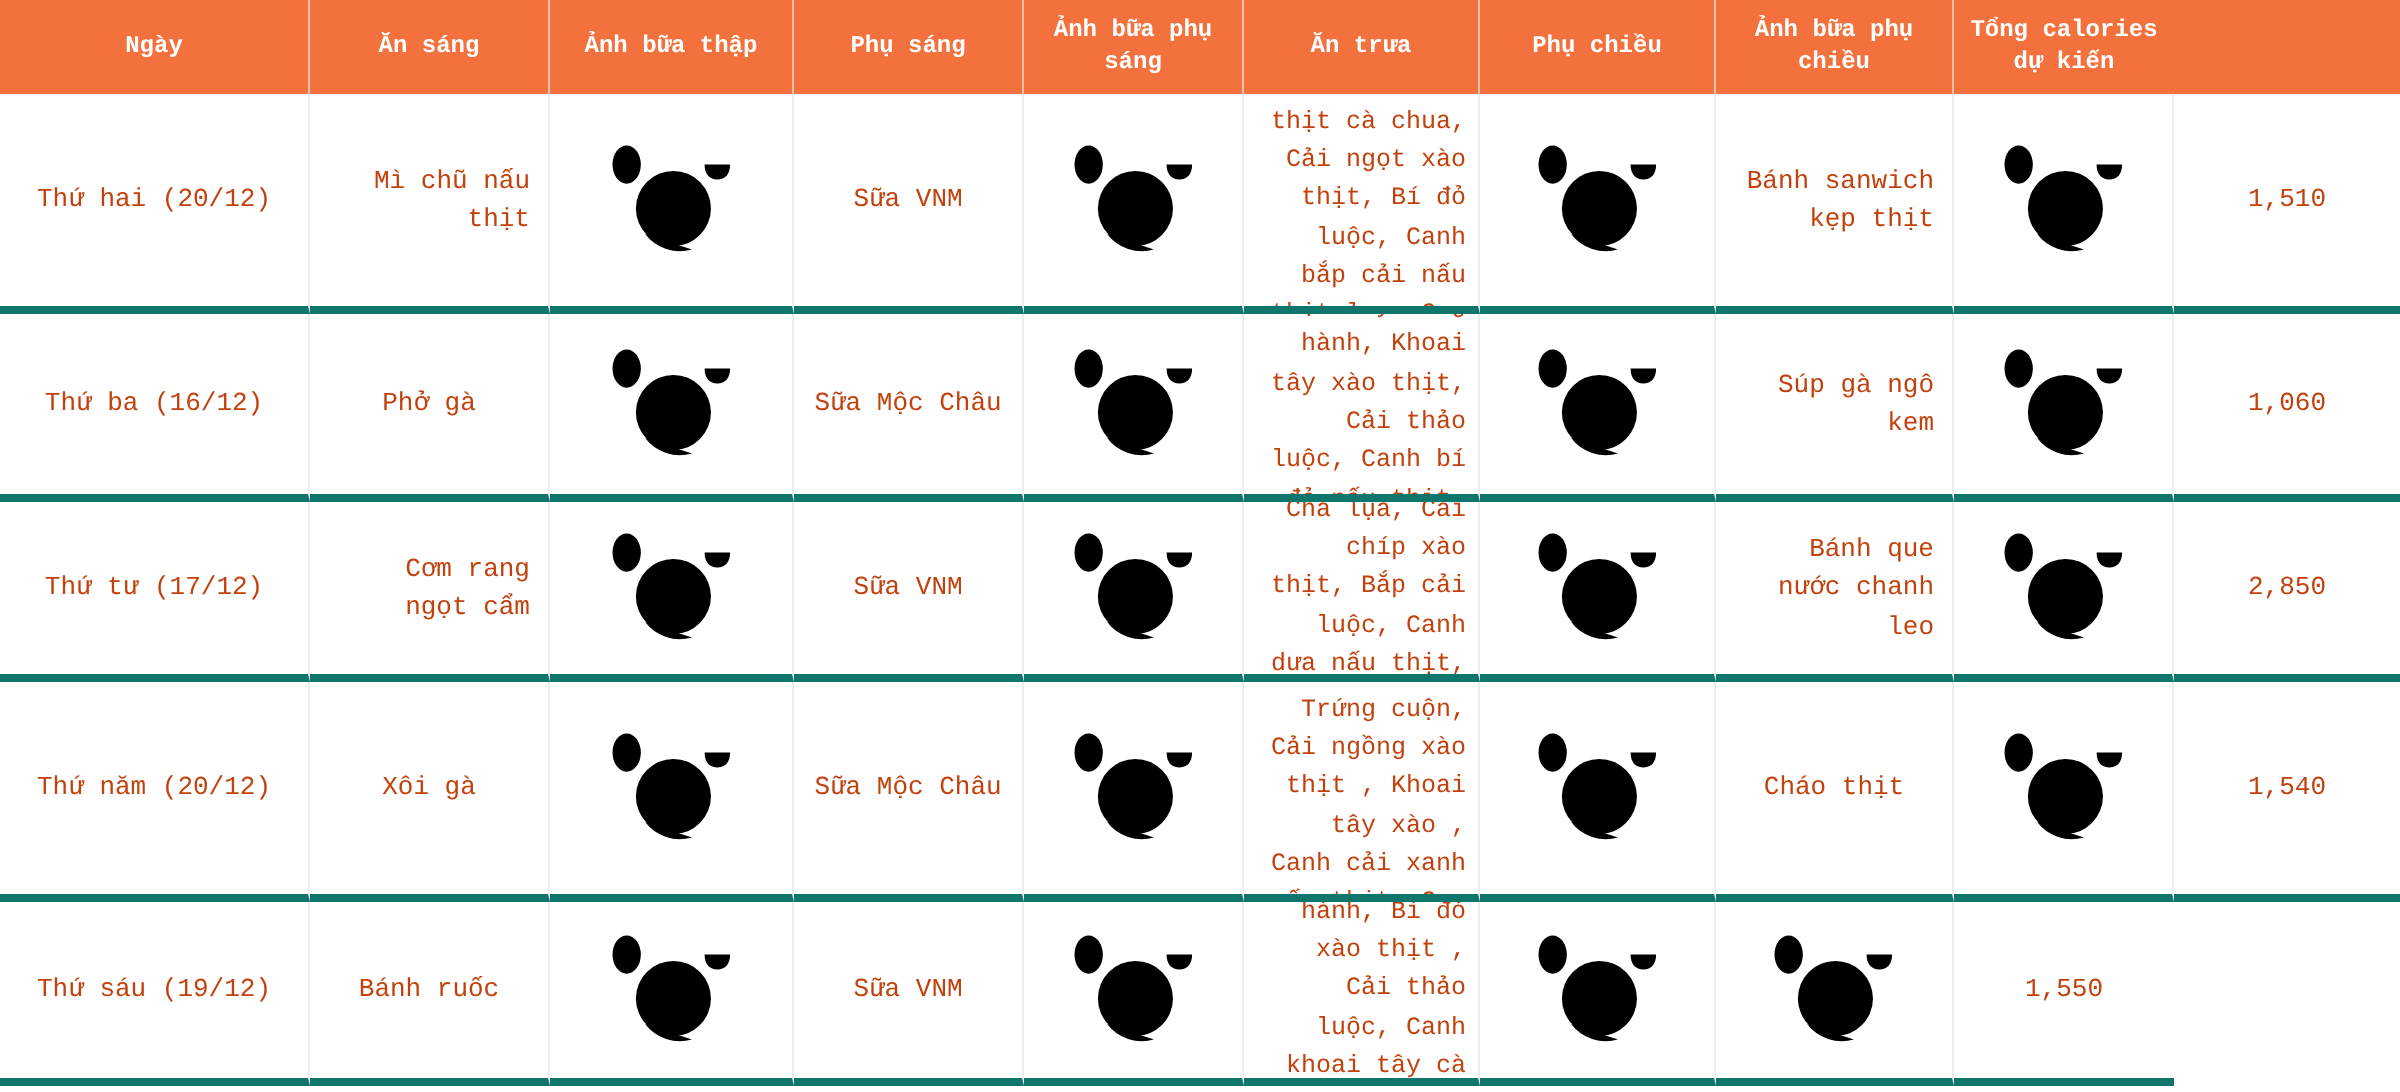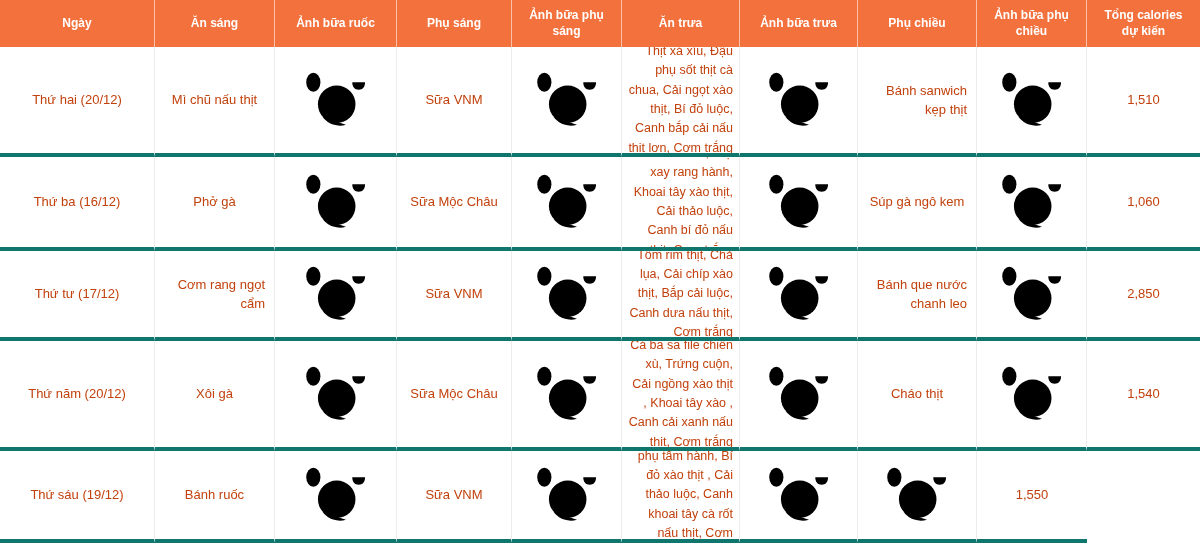--- a/index.html
+++ b/index.html
@@ -5,20 +5,21 @@
   * { margin: 0; padding: 0; box-sizing: border-box; }
   html, body { background: #ffffff; }
   body {
     width: 1200px;
     height: 546px;
     font-family: "Liberation Sans", sans-serif;
     overflow: hidden;
   }
   .menu-table {
     width: 1200px;
+    font-family: Liberation Mono, monospace;
     --cols: 155px 120px 122px 115px 110px 118px 118px 119px 110px 113px;
   }
   .header-row {
     display: grid;
     grid-template-columns: var(--cols);
     background: #f3713c;
     height: 47px;
   }
   .header-cell {
     display: flex;
@@ -80,25 +81,24 @@
       <path d="M55 36 A 19.5 19.5 0 1 0 55 72" stroke-width="4.2"></path>
       <path d="M29 72 A 31 31 0 0 0 62 83" stroke-width="4.2"></path>
     </g>
   </defs>
 </svg>
 
 <div class="menu-table">
   <div class="header-row">
     <div class="header-cell">Ngày</div>
     <div class="header-cell">Ăn sáng</div>
-    <div class="header-cell">Ảnh bữa ruốc</div>
+    <div class="header-cell">Ảnh bữa thập</div>
     <div class="header-cell">Phụ sáng</div>
     <div class="header-cell">Ảnh bữa phụ sáng</div>
     <div class="header-cell">Ăn trưa</div>
-    <div class="header-cell">Ảnh bữa trưa</div>
     <div class="header-cell">Phụ chiều</div>
     <div class="header-cell">Ảnh bữa phụ chiều</div>
     <div class="header-cell">Tổng calories dự kiến</div>
   </div>
   <div class="rows">
   <div class="row">
     <div class="cell">Thứ hai (20/12)</div>
     <div class="cell">Mì chũ nấu thịt</div>
     <div class="cell">
       <svg class="meal-icon" viewBox="0 0 96 96">

